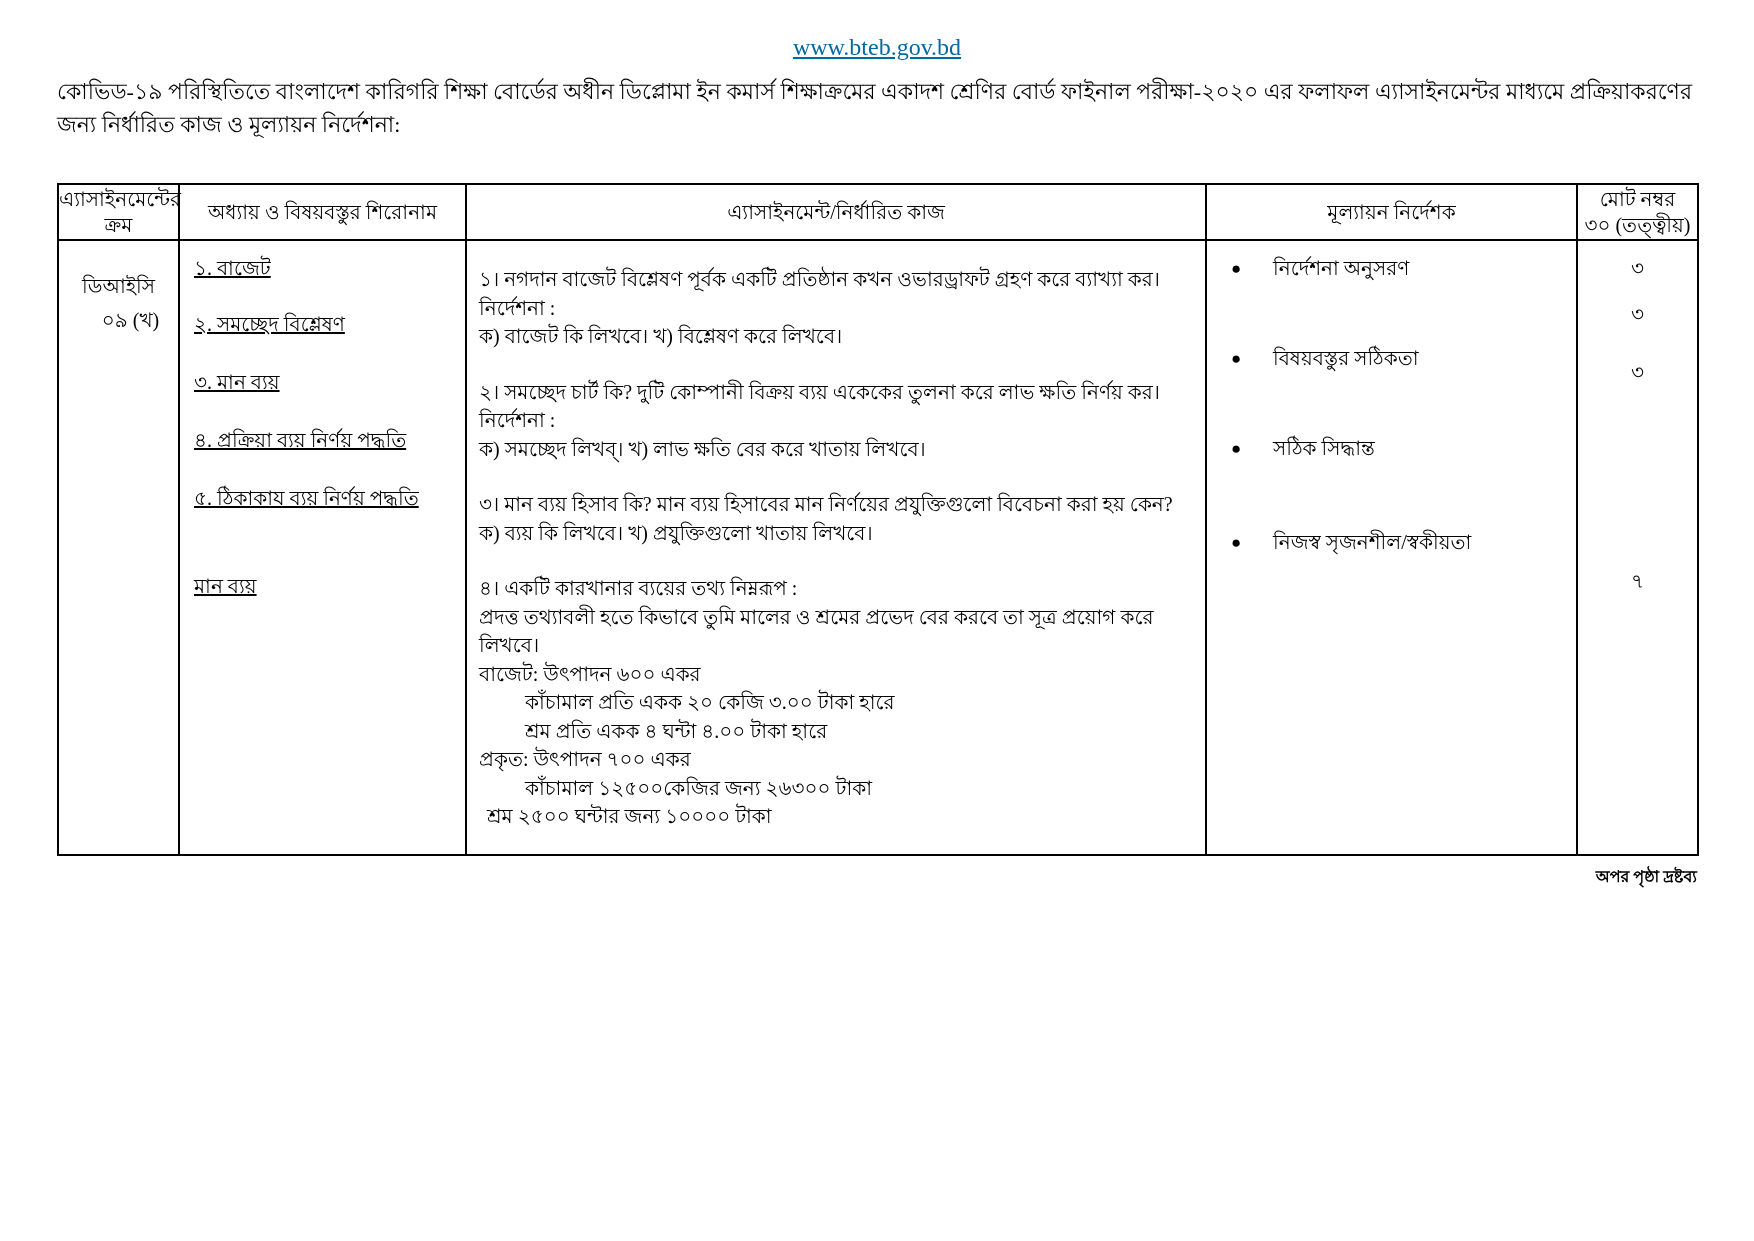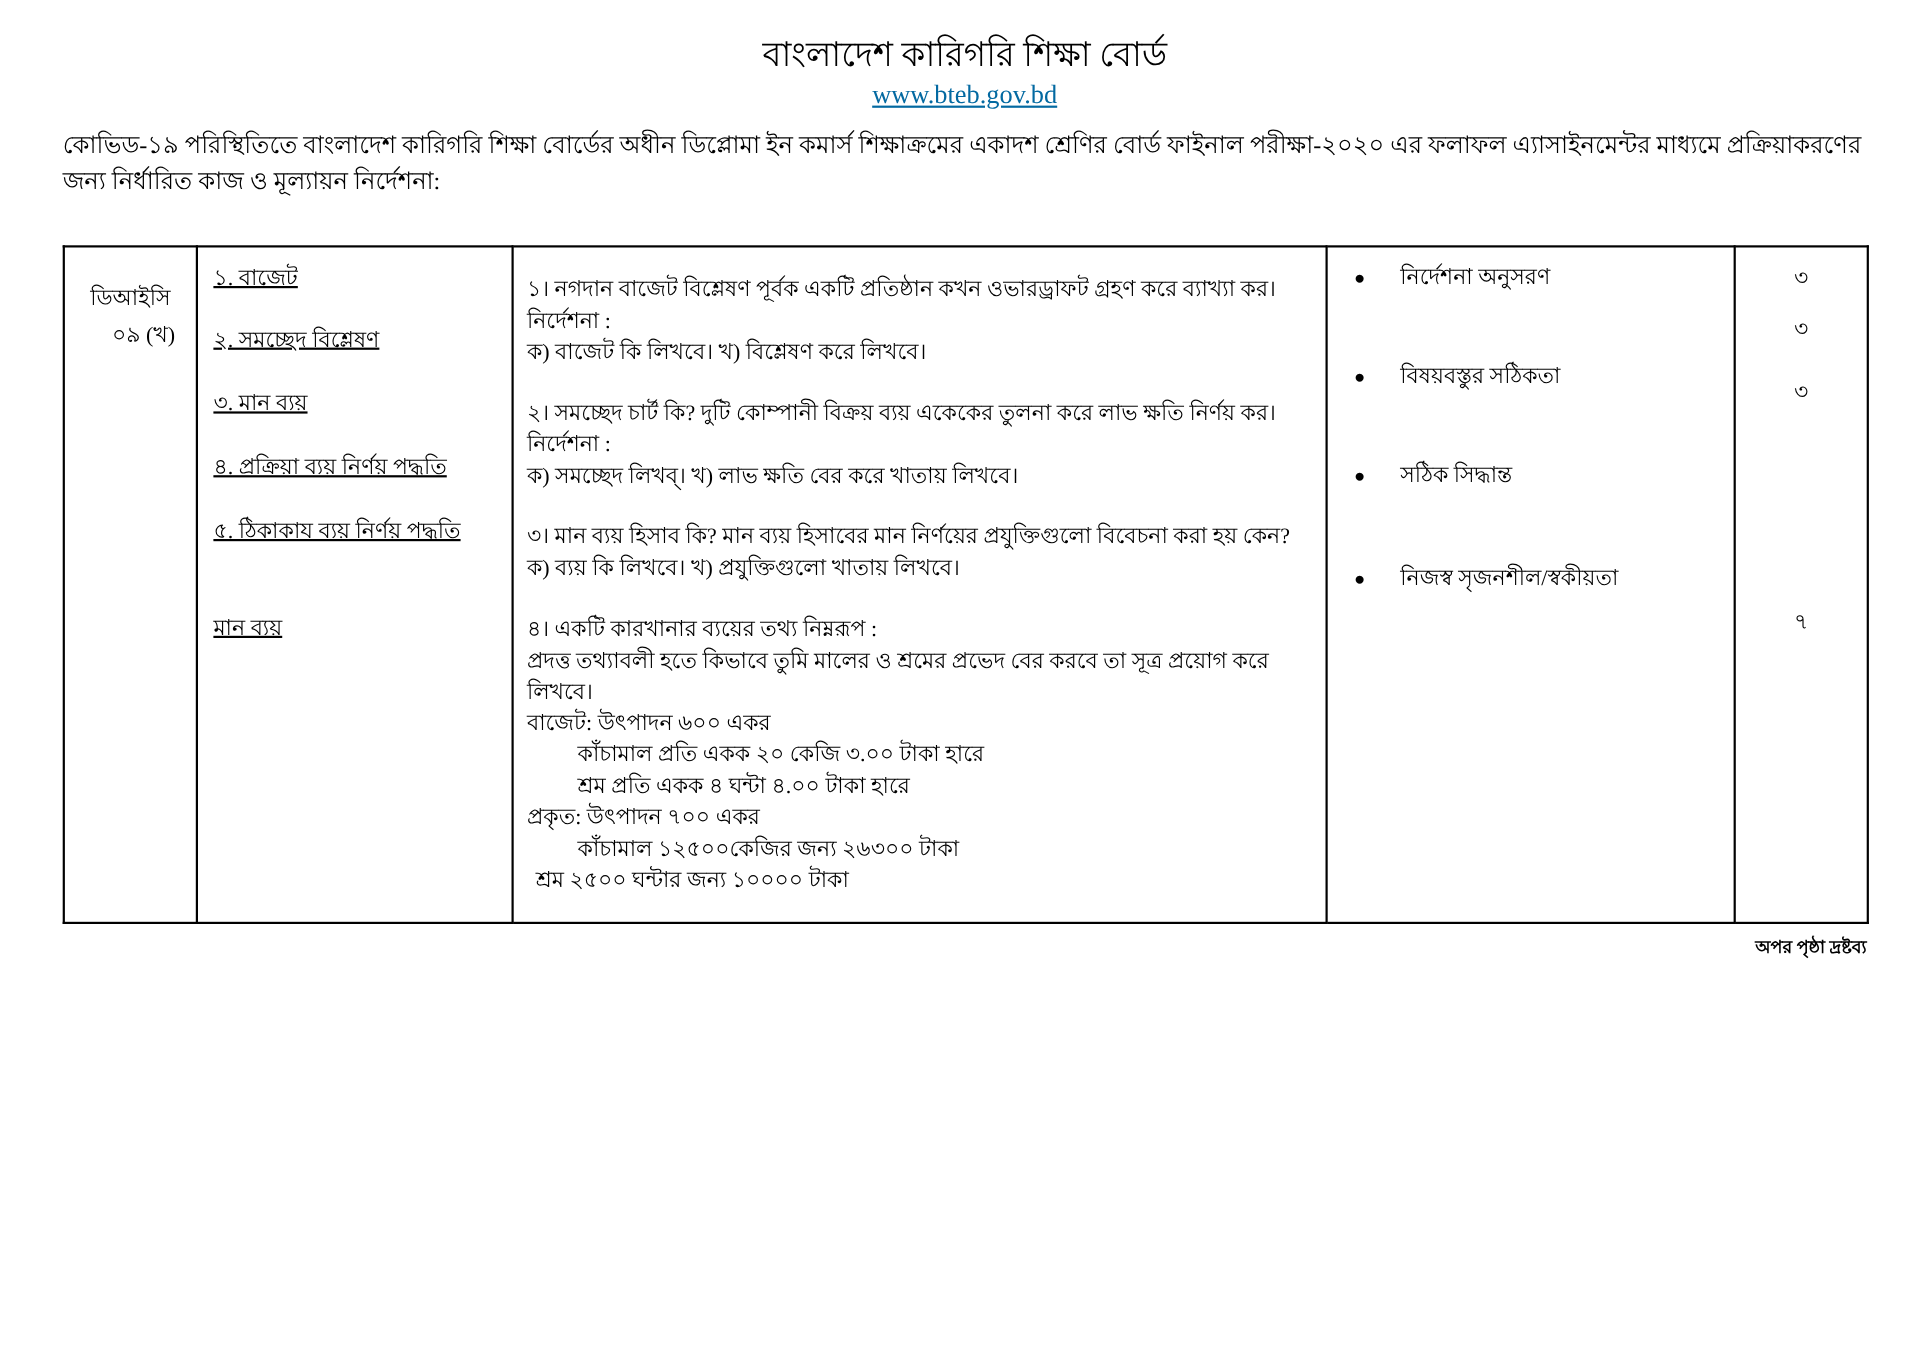--- a/index.html
+++ b/index.html
@@ -104,37 +104,46 @@
   .footer-note {
     width:1640px; margin:8px 0 0 57px;
     text-align:right; font-size:16px; font-weight:bold;
   }
 </style>
 </head>
 <body>
 
 <div class="page">
 
-  <div class="org-title">বাংলাদেশ কারিগরি শিক্ষা বোর্ড</div>
   <div class="org-link-wrap">
     <a class="org-link" href="#">www.bteb.gov.bd</a>
   </div>
 
   <div class="notice">কোভিড-১৯ পরিস্থিতিতে বাংলাদেশ কারিগরি শিক্ষা বোর্ডের অধীন ডিপ্লোমা ইন কমার্স  শিক্ষাক্রমের একাদশ শ্রেণির বোর্ড ফাইনাল পরীক্ষা-২০২০ এর ফলাফল এ্যাসাইনমেন্টর মাধ্যমে প্রক্রিয়াকরণের জন্য নির্ধারিত কাজ ও মূল্যায়ন নির্দেশনা:</div>
 
 
   <table class="assign">
     <colgroup>
         <col class="c1">
         <col class="c2">
         <col class="c3">
         <col class="c4">
         <col class="c5">
       </colgroup>
     <tbody>
+        <tr>
+      <th>এ্যাসাইনমেন্টের ক্রম</th>
+      <th>অধ্যায় ও বিষয়বস্তুর শিরোনাম</th>
+      <th>এ্যাসাইনমেন্ট/নির্ধারিত কাজ</th>
+      <th>মূল্যায়ন নির্দেশক</th>
+      <th class="marks-h">
+        <div>মোট নম্বর</div>
+        <div>৩০ (তত্ত্বীয়)</div>
+      </th>
+    </tr>
     <tr>
 
       <td>
         <div class="cellwrap">
           <div class="id-line id-l1">ডিআইসি</div>
           <div class="id-line id-l2">০৯ (খ)</div>
         </div>
       </td>
 
       <td>

